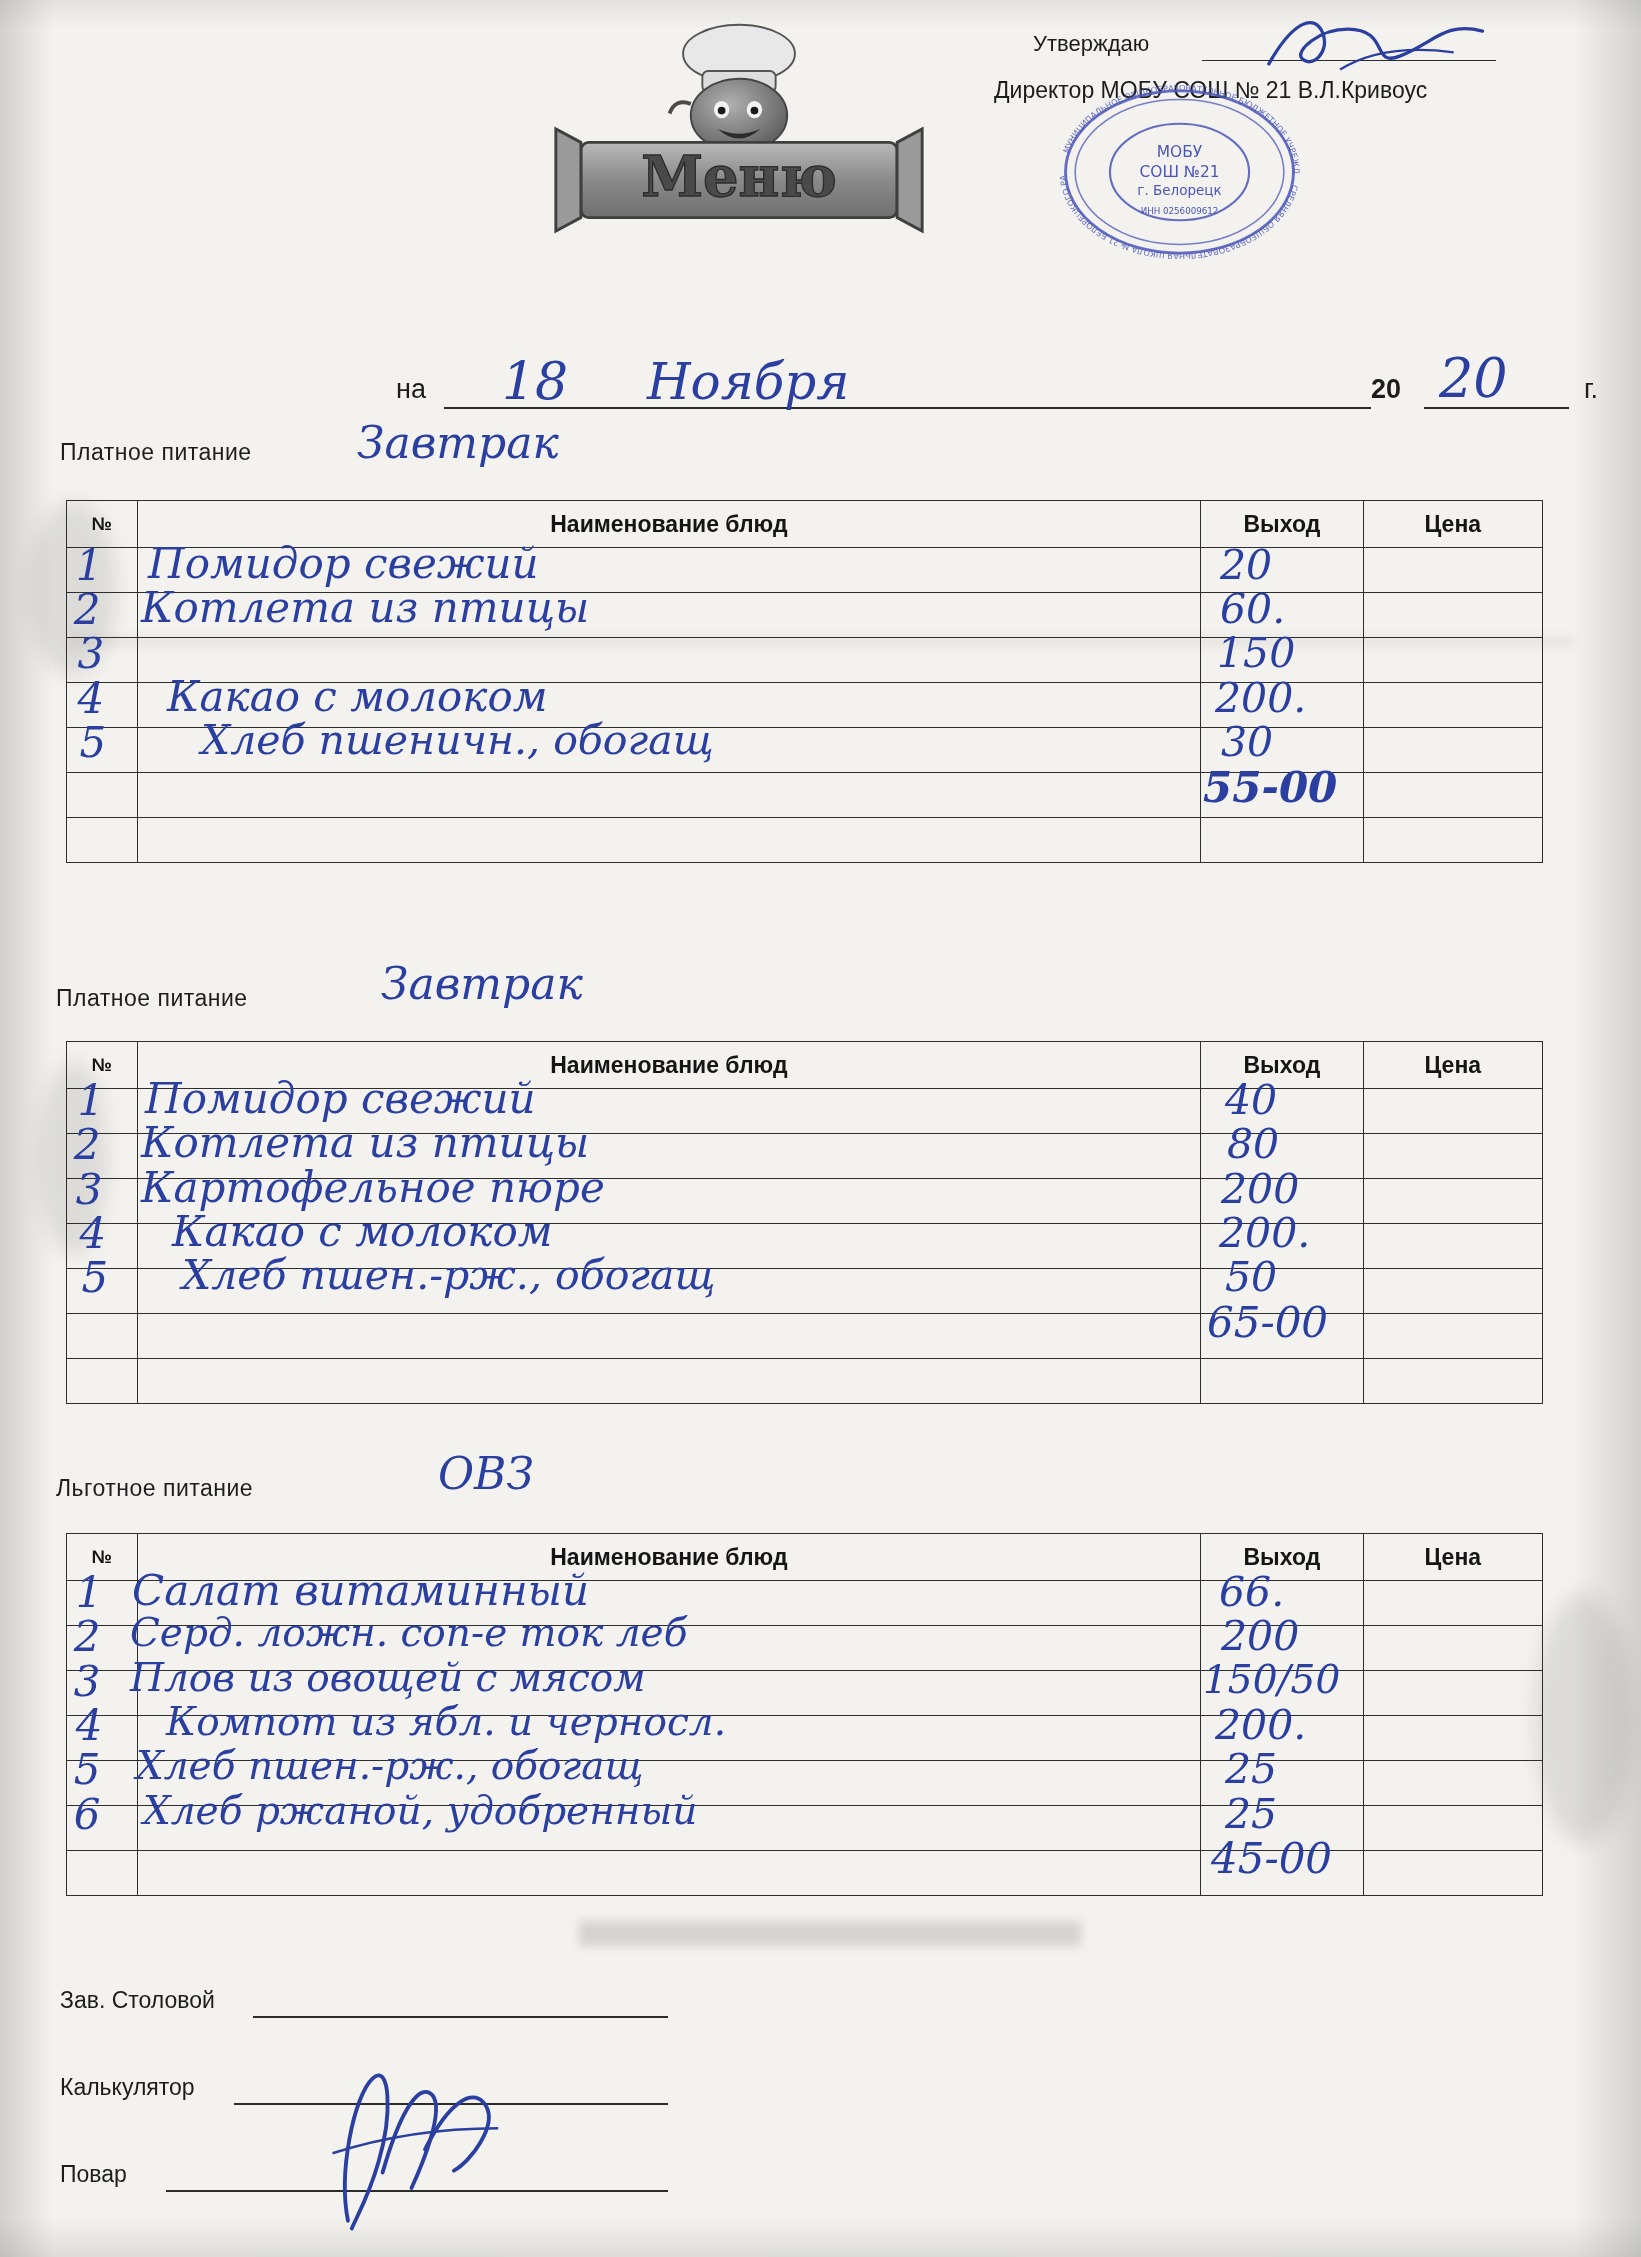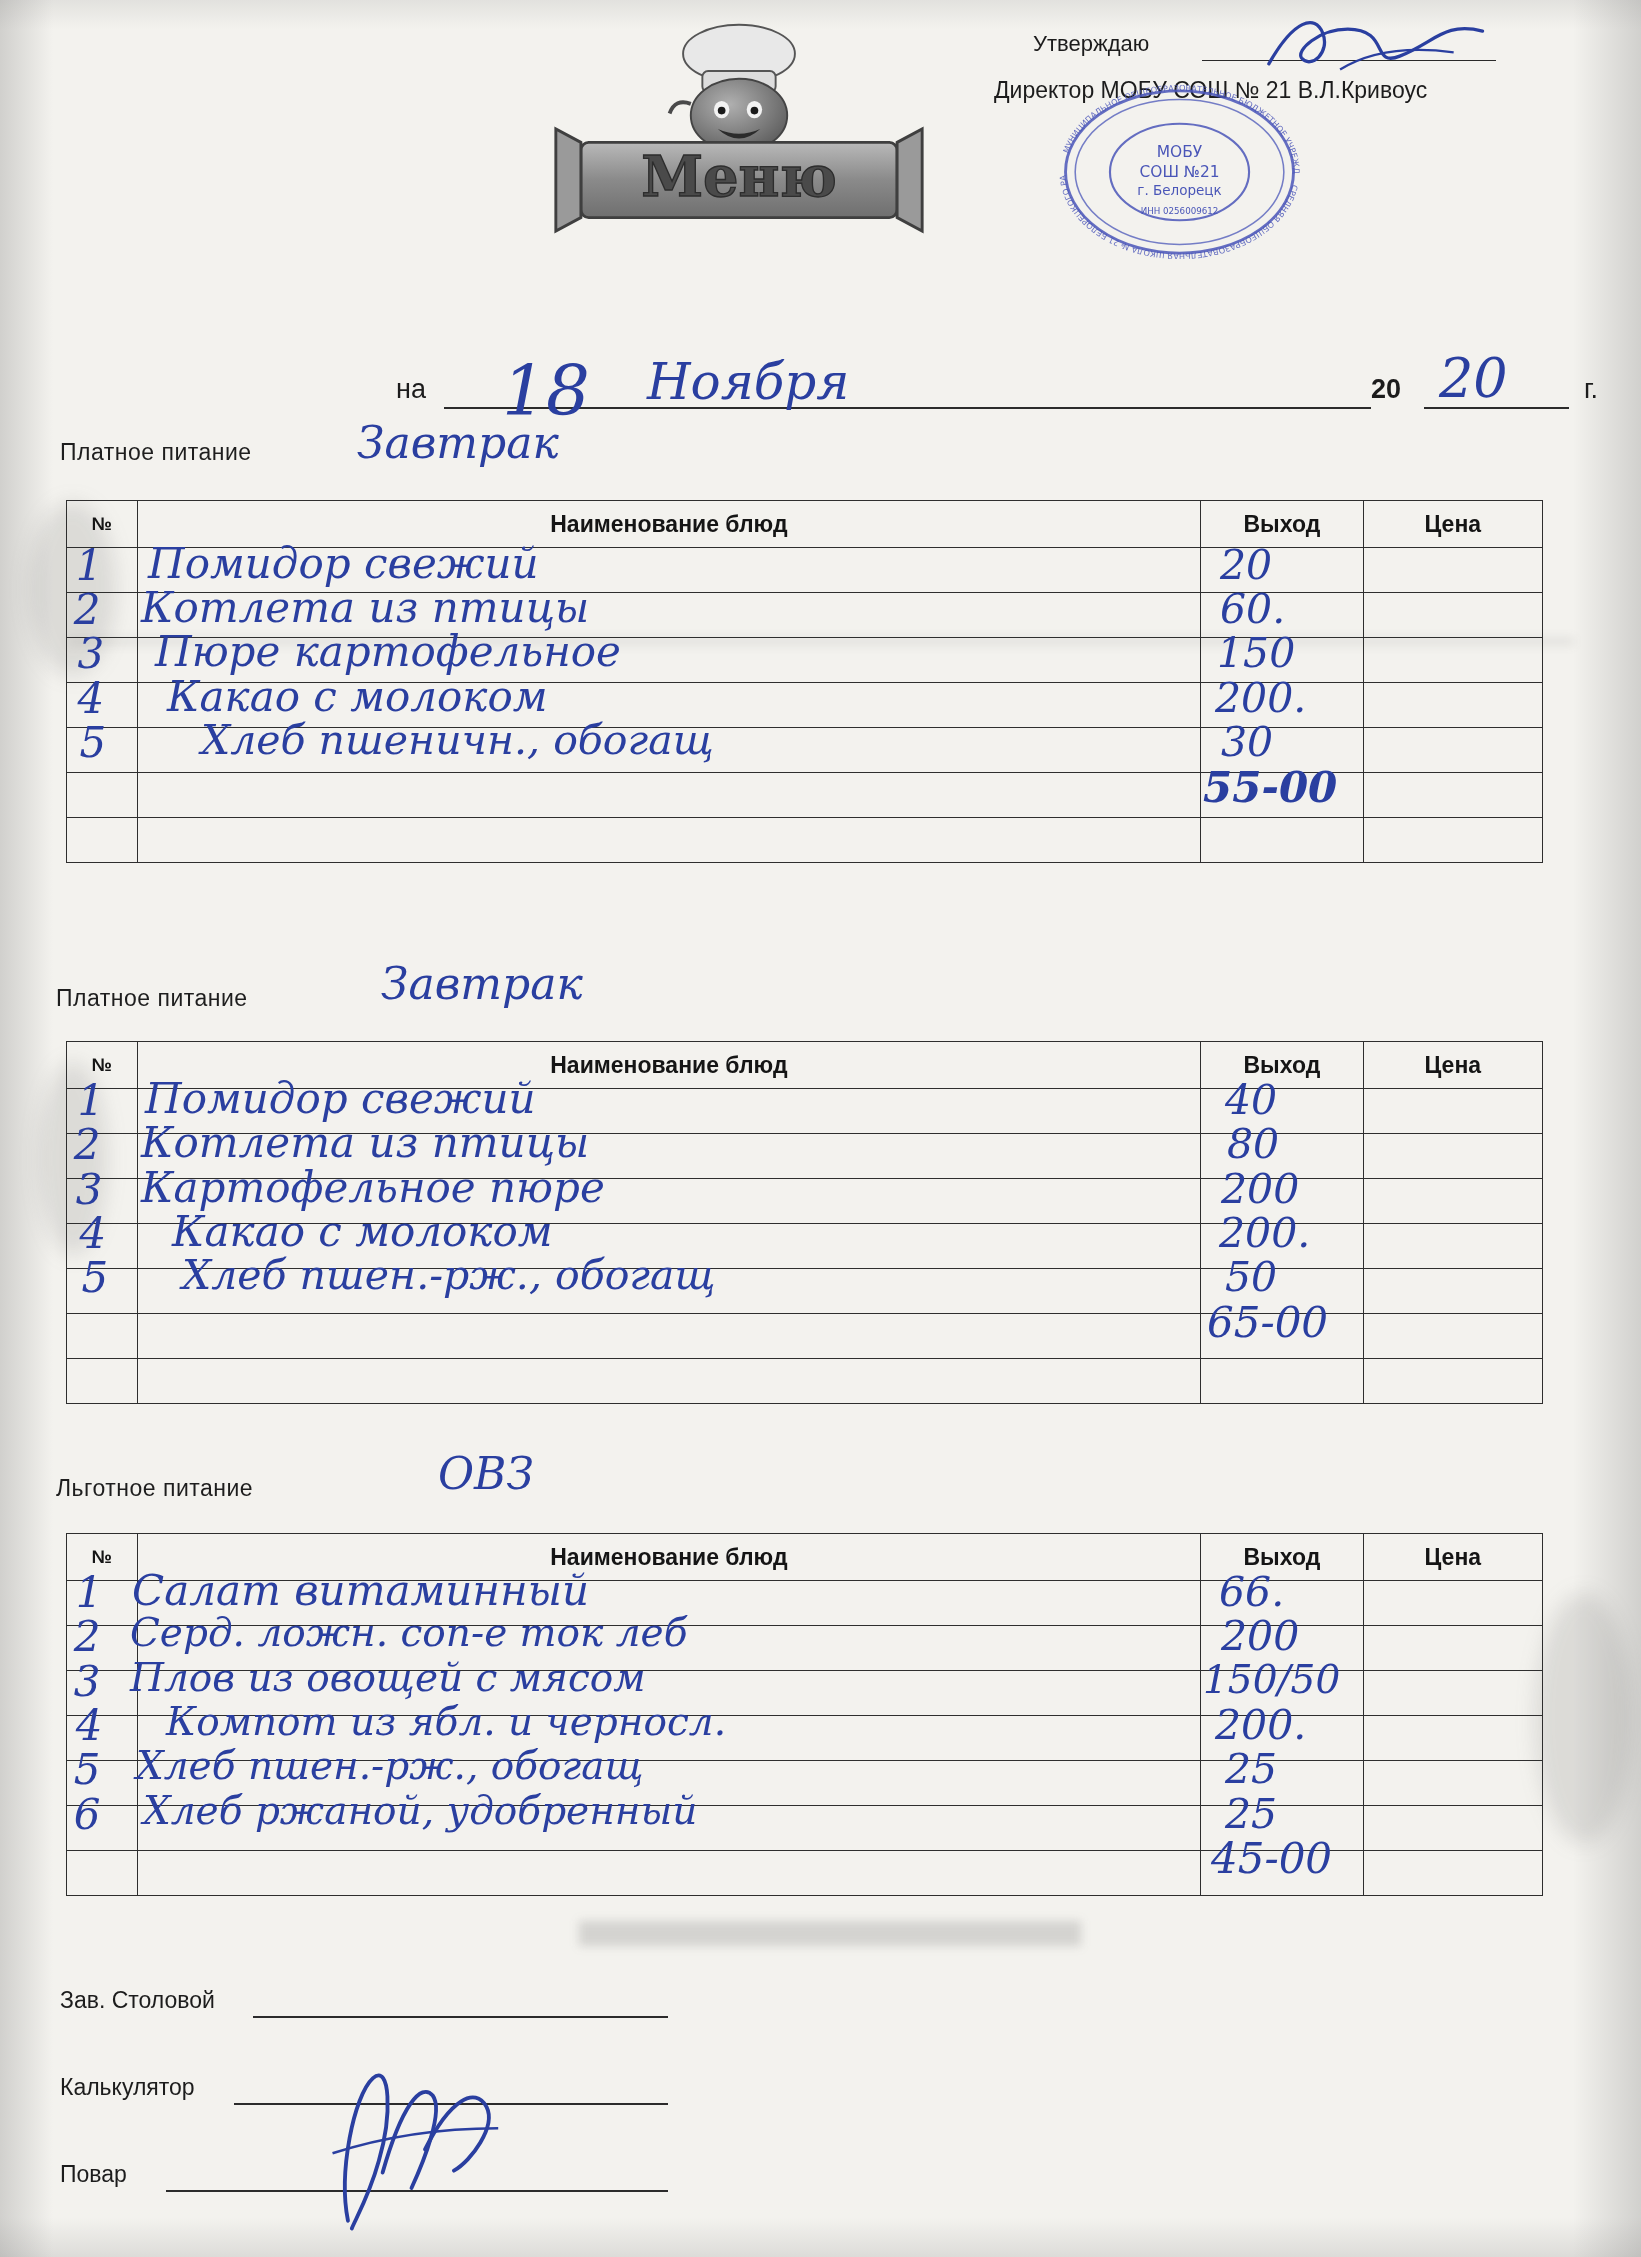--- a/index.html
+++ b/index.html
@@ -174,21 +174,21 @@
     </svg>
   </div>
 
   <div class="dateline">
     <span class="na">на</span>
     <span class="r1"></span>
     <span class="y20">20</span>
     <span class="r2"></span>
     <span class="g">г.</span>
 
-    <span class="hw" style="left:106px;top:-5.8px;font-size:69px;text-align:right;">18</span>
+    <span class="hw" style="left:106px;top:-5.8px;font-size:52px;text-align:right;">18</span>
     <span class="hw" style="left:251px;top:-3.9px;font-size:50px;">Ноября</span>
     <span class="hw" style="left:1043px;top:-9.7px;font-size:54px;">20</span>
   </div>
 
   <div class="sec-label" style="left:60px;top:439px;">Платное питание</div>
   <div class="hw" style="left:357px;top:417px;font-size:44px;">Завтрак</div>
 
   <table class="menu" style="left:66px;top:500px;">
     <tbody>
         <tr class="head">
@@ -245,21 +245,20 @@
   <div class="hw-layer" style="left:66px;top:500px;width:1477px;height:367px;">
     <span class="hw" style="left:9.7px;top:41px;font-size:42px;">1</span>
     <span class="hw" style="left:82px;top:39px;font-size:42px;">Помидор свежий</span>
     <span class="hw" style="left:1154px;top:41px;font-size:41px;">20</span>
 
     <span class="hw" style="left:7.7px;top:85px;font-size:42px;">2</span>
     <span class="hw" style="left:75px;top:83px;font-size:42px;">Котлета из птицы</span>
     <span class="hw" style="left:1154px;top:85px;font-size:41px;">60.</span>
 
     <span class="hw" style="left:11.6px;top:129px;font-size:42px;">3</span>
-    <span class="hw" style="left:89px;top:127px;font-size:42px;">Пюре картофельное</span>
     <span class="hw" style="left:1151px;top:129px;font-size:41px;">150</span>
 
     <span class="hw" style="left:11.6px;top:174px;font-size:42px;">4</span>
     <span class="hw" style="left:101px;top:172px;font-size:42px;">Какао с молоком</span>
     <span class="hw" style="left:1149px;top:174px;font-size:41px;">200.</span>
 
     <span class="hw" style="left:13.5px;top:218px;font-size:42px;">5</span>
     <span class="hw" style="left:135px;top:216px;font-size:41px;">Хлеб пшеничн., обогащ</span>
     <span class="hw" style="left:1155px;top:218px;font-size:41px;">30</span>
 

